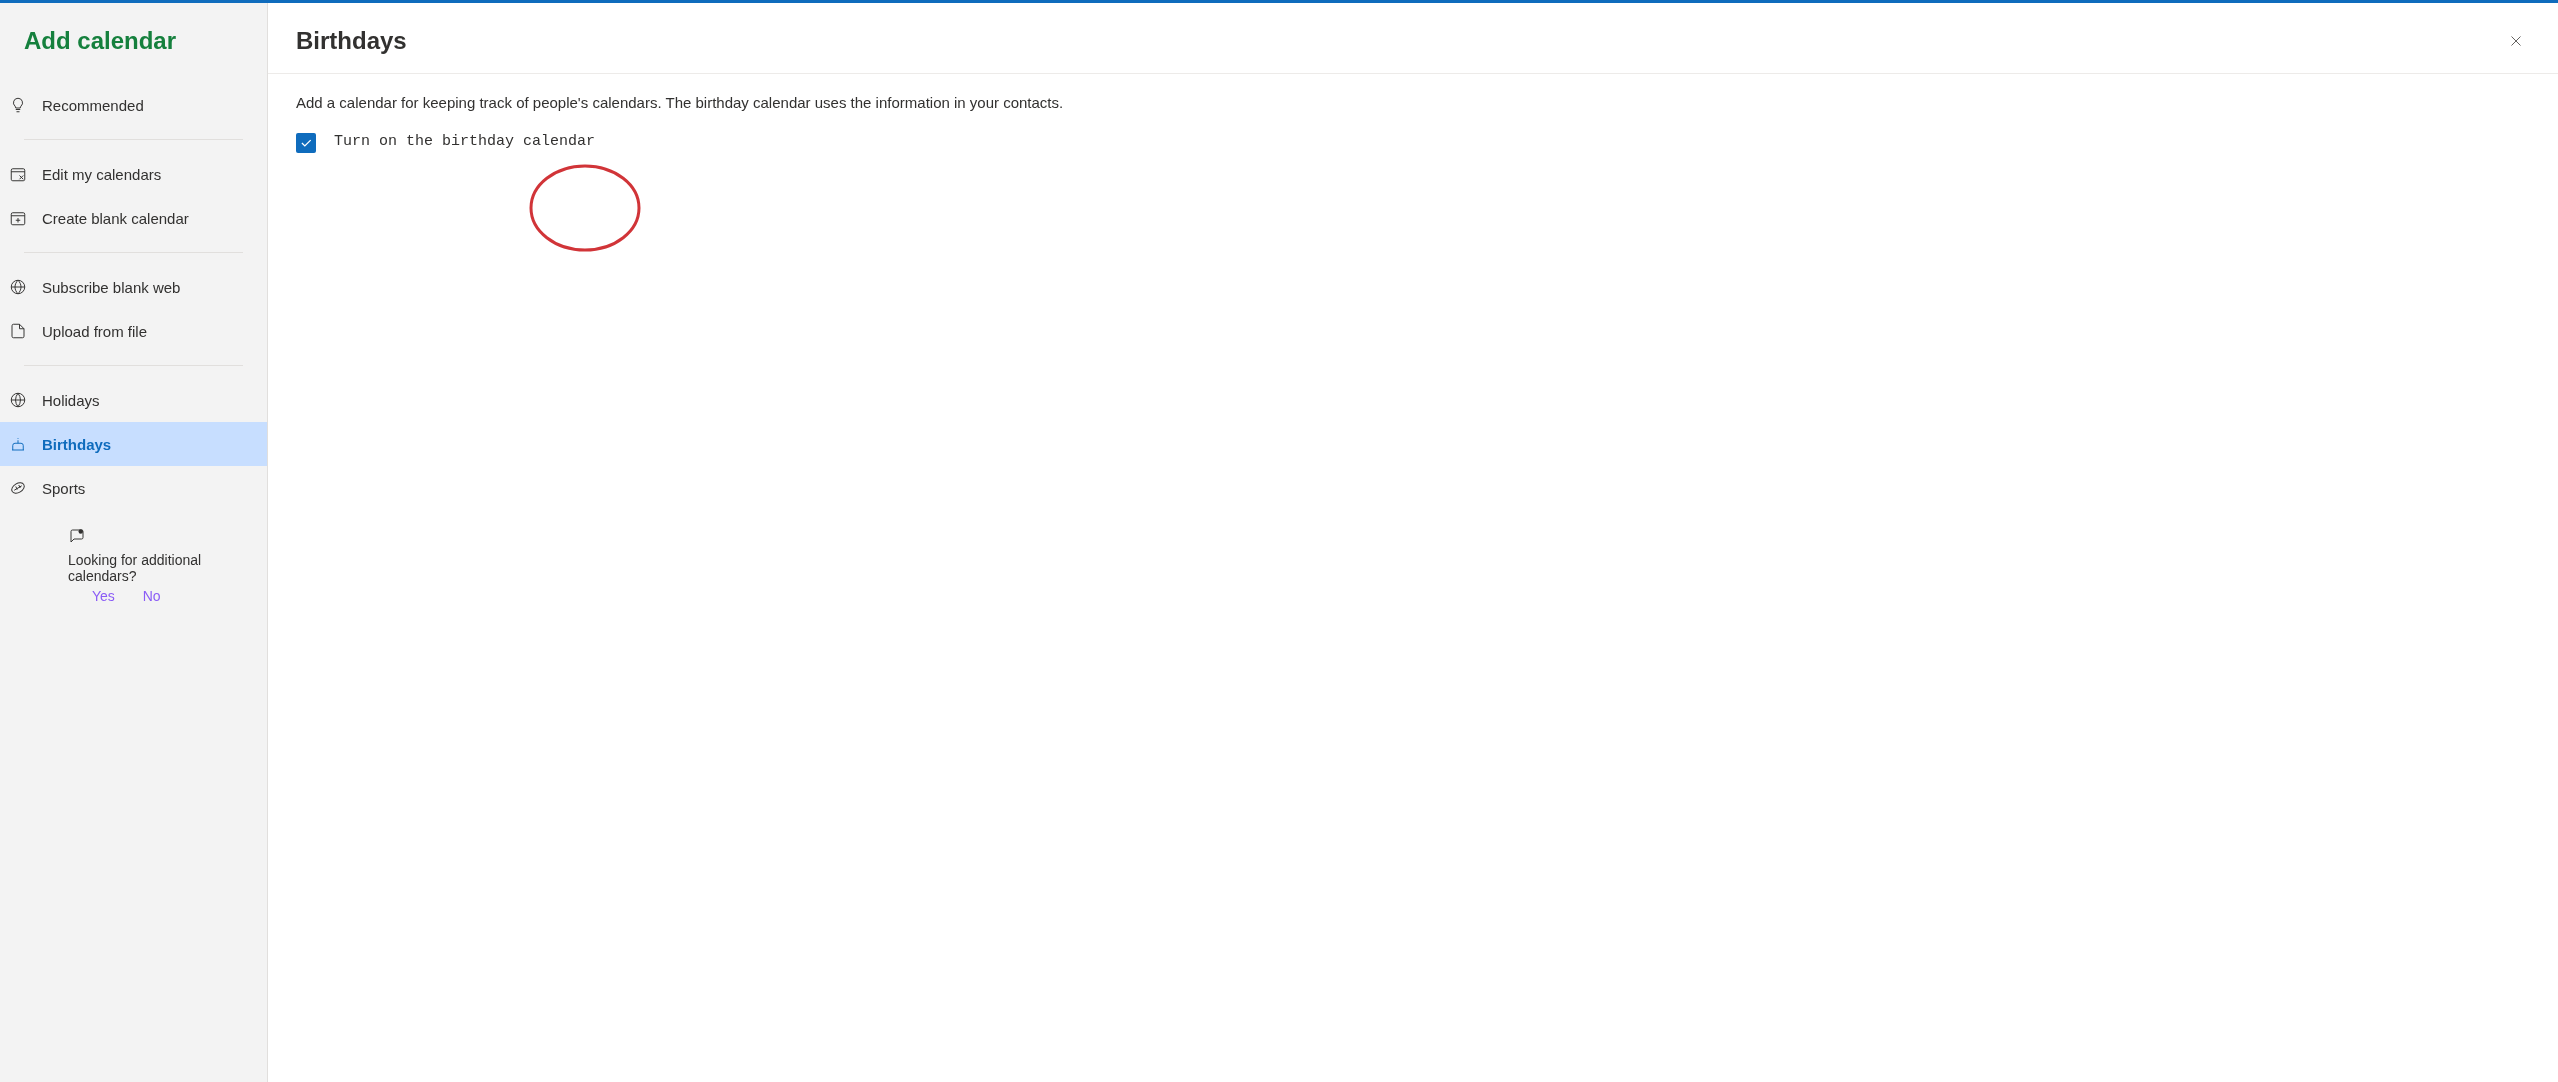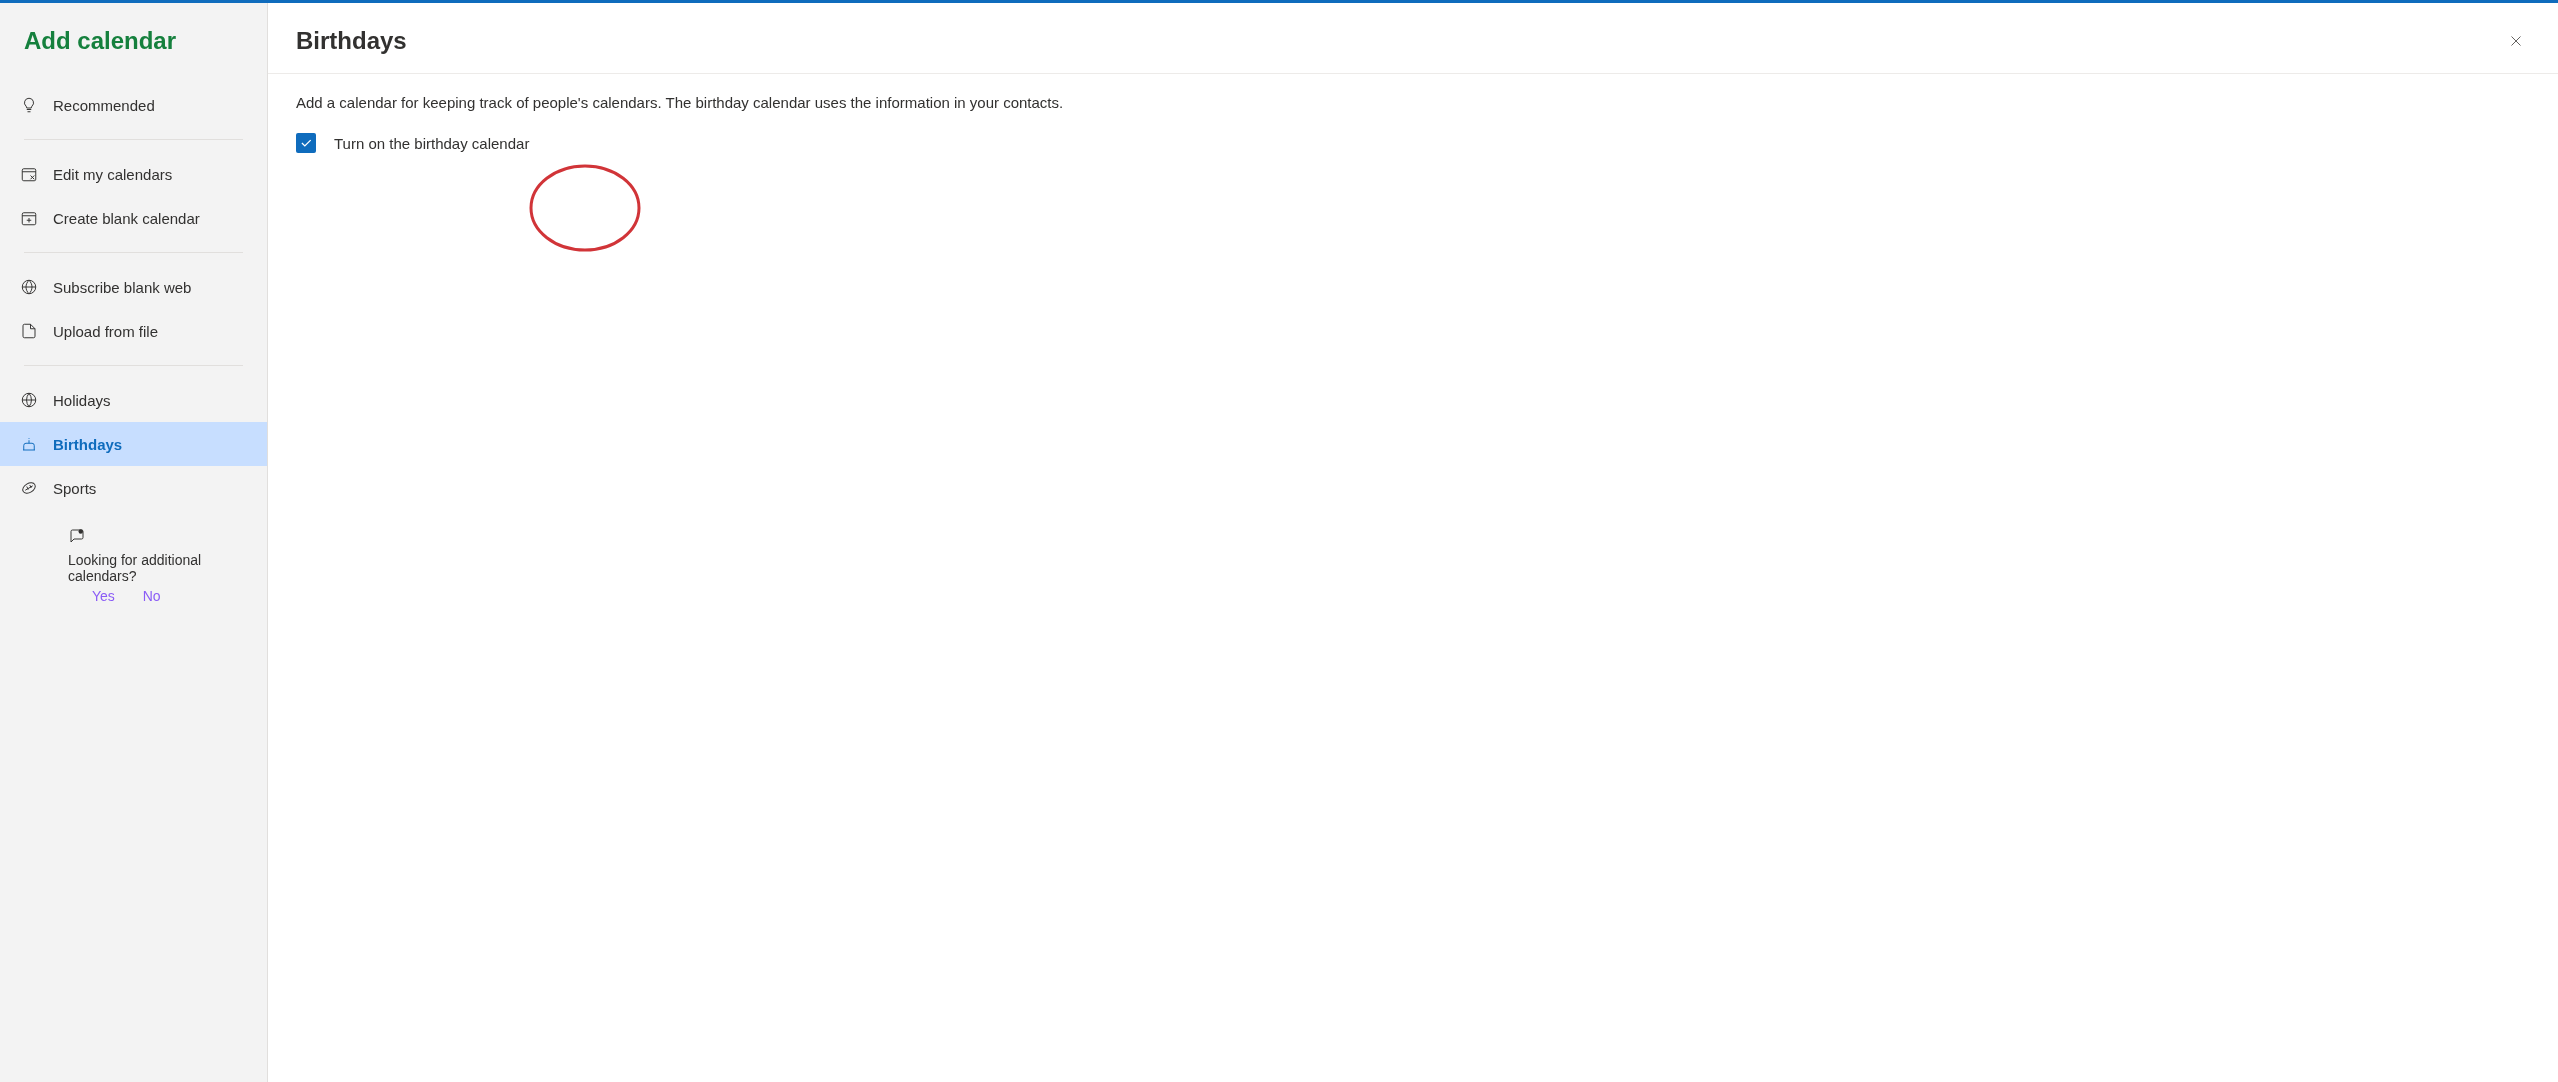--- a/index.html
+++ b/index.html
@@ -32,21 +32,21 @@
       padding: 8px 0;
     }
     .sidebar-divider {
       height: 1px;
       background: #e1dfdd;
       margin: 4px 24px;
     }
     .sidebar-item {
       display: flex;
       align-items: center;
-      padding: 12px 19px;
+      padding: 12px 8px;
       cursor: pointer;
       color: #323130;
       font-size: 15px;
     }
     .sidebar-item.active {
       background: #c7deff;
       color: #0f6cbd;
       font-weight: 600;
     }
     .sidebar-item .icon {
@@ -152,23 +152,24 @@
     }
     .account-dropdown svg {
       width: 14px; height: 14px;
       stroke: #605e5c; stroke-width: 1.3; fill: none;
     }
     .desc-row {
       margin-bottom: 22px;
     }
     .checkbox-row {
       display: flex;
-      align-items: center;
+      align-items: flex-start;
       gap: 18px;
       position: relative;
+      font-family: Liberation Mono, monospace;
     }
     .checkbox {
       width: 20px;
       height: 20px;
       background: #0f6cbd;
       border-radius: 2px;
       display: flex;
       align-items: center;
       justify-content: center;
       cursor: pointer;

